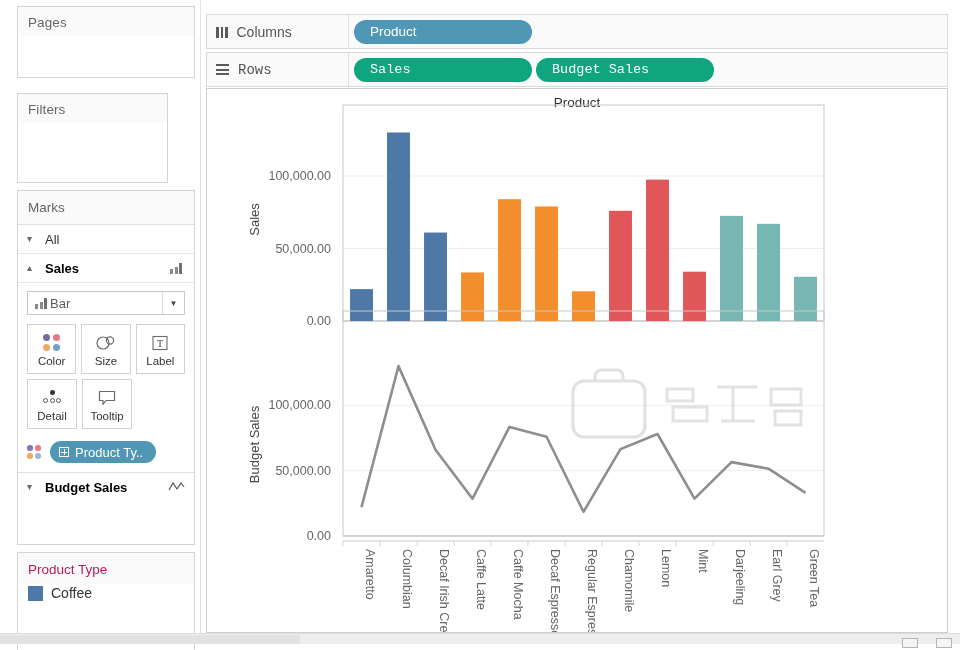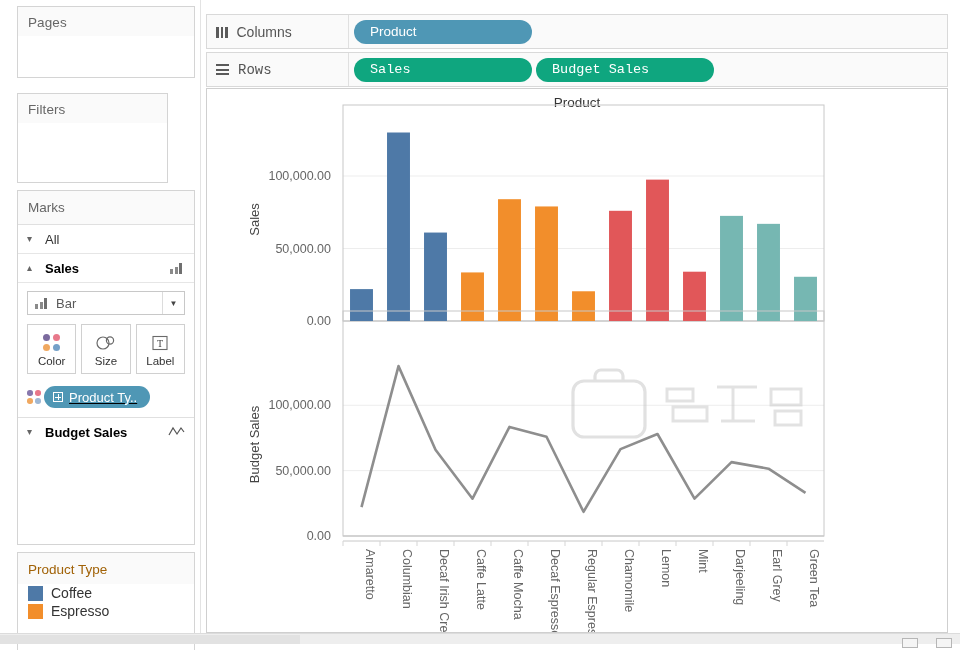--- a/index.html
+++ b/index.html
@@ -66,21 +66,21 @@
   .barsicon i:nth-child(2){ left:4.5px; height:7px;}
   .barsicon i:nth-child(3){ left:9px; height:11px; background:#6f6f6f;}
 
   .marktype-wrap { padding: 8px 9px 6px 9px; }
   .marktype {
     display: flex; align-items: center;
     border: 1px solid #c8c8c8; background: #fff;
     height: 24px; font-size: 13px; color: #555;
     padding-left: 7px;
   }
-  .marktype .mtlabel { flex:1; margin-left:6px; color:#5a5a5a;}
+  .marktype .mtlabel { flex:1; color:#5a5a5a;}
   .marktype .mtarrow {
     width: 22px; height: 22px; border-left: 1px solid #dcdcdc;
     display:flex;align-items:center;justify-content:center;
     font-size:8px;color:#444;
   }
 
   .shelfbtns { padding: 3px 9px 0 9px; }
   .btnrow { display: flex; gap: 5px; margin-bottom: 5px; }
   .mbtn {
     width: 50px; height: 50px;
@@ -100,21 +100,21 @@
   .colordots span:nth-child(4){left:10px;top:10px;background:#74a0c8;}
 
   .detaildots { position: relative; width: 20px; height: 16px; }
   .detaildots span { position:absolute; border-radius:50%; }
   .detaildots .filled { width:5px;height:5px;background:#333;left:7.5px;top:0;}
   .detaildots .ring { width:5px;height:5px;border:1px solid #555;top:8px;}
   .detaildots .ring:nth-child(2){left:1px;}
   .detaildots .ring:nth-child(3){left:7.5px;}
   .detaildots .ring:nth-child(4){left:14px;}
 
-  .pillrow { display:flex; align-items:center; padding: 7px 9px 9px 9px; gap:3px;text-decoration:underline;}
+  .pillrow { display:flex; align-items:center; padding: 7px 9px 9px 9px; gap:9px;}
   .minidots { position: relative; width: 14px; height: 14px; flex:none;}
   .minidots span { position:absolute; width:5.5px;height:5.5px;border-radius:50%;}
   .minidots span:nth-child(1){left:0;top:0;background:#8878ad;}
   .minidots span:nth-child(2){left:8px;top:0;background:#e8788a;}
   .minidots span:nth-child(3){left:0;top:8px;background:#f0a860;}
   .minidots span:nth-child(4){left:8px;top:8px;background:#9fb8d4;}
   .pill-blue {
     background: #4f97b5; color:#fff; border-radius: 11px;
     height: 22px; padding: 0 13px 0 9px;
     display:flex;align-items:center;gap:6px;
@@ -122,21 +122,21 @@
   }
   .pill-blue .sq {
     width:10px;height:10px;border:1px solid #fff;
     display:flex;align-items:center;justify-content:center;
     font-size:8px;line-height:1; position:relative;flex:none;
   }
   .pill-blue .sq:before{content:"";position:absolute;left:3.5px;top:1px;width:1px;height:6px;background:#fff;}
   .pill-blue .sq:after{content:"";position:absolute;top:3.5px;left:1px;height:1px;width:6px;background:#fff;}
 
   .legend-title {
-    font-size: 13.5px; color: #a16207; padding: 9px 10px 7px 10px;
+    font-size: 13.5px; color: #be185d; padding: 9px 10px 7px 10px;
     background: #fafafa;
   }
   .legend-item { display:flex; align-items:center; padding: 1px 10px; font-size:14px; color:#333;}
   .legend-sw { width: 15px; height: 15px; margin-right: 8px; flex:none;}
 
   
   .shelf {
     position: absolute; left: 206px;
     height: 35px; background: #fafafa;
     border: 1px solid #d9d9d9;
@@ -276,20 +276,41 @@
             <span class="blabel">Size</span>
           </div>
           <div class="mbtn">
             <span class="glyph">
               <svg width="18" height="18" viewBox="0 0 18 18">
                   <rect x="2" y="2.5" width="14" height="13" fill="none" stroke="#6a6a6a" stroke-width="1.1"></rect>
                   <text x="9" y="13" font-size="10" font-family="Liberation Serif, serif" text-anchor="middle" fill="#444">T</text>
                 </svg>
             </span>
             <span class="blabel">Label</span>
+          </div>
+        </div>
+        <div class="btnrow">
+          <div class="mbtn">
+            <span class="glyph">
+              <span class="detaildots">
+                  <span class="filled"></span>
+                  <span class="ring"></span>
+                  <span class="ring"></span>
+                  <span class="ring"></span>
+                </span>
+            </span>
+            <span class="blabel">Detail</span>
+          </div>
+          <div class="mbtn">
+            <span class="glyph">
+              <svg width="20" height="18" viewBox="0 0 20 18">
+                  <path d="M2.5 2.5 H17.5 V11.5 H9 L6 15.5 V11.5 H2.5 Z" fill="none" stroke="#6a6a6a" stroke-width="1.2" stroke-linejoin="round"></path>
+                </svg>
+            </span>
+            <span class="blabel">Tooltip</span>
           </div>
         </div>
       </div>
 
       <div class="pillrow">
         <span class="minidots">
             <span></span>
             <span></span>
             <span></span>
             <span></span>
@@ -309,24 +330,20 @@
             </svg>
         </span>
       </div>
     </div>
 
     <div class="card" id="legend-card">
       <div class="legend-title">Product Type</div>
       <div class="legend-item">
         <span class="legend-sw" style="background:#4e79a7"></span>
         <span>Coffee</span>
-      </div>
-      <div class="legend-item">
-        <span class="legend-sw" style="background:#f28e2b"></span>
-        <span>Espresso</span>
       </div>
     </div>
   </div>
 
   <div class="vsep"></div>
 
   <div class="shelf" id="columns-shelf">
     <div class="shelf-label-box">
       <span class="ic-cols">
           <i></i>

